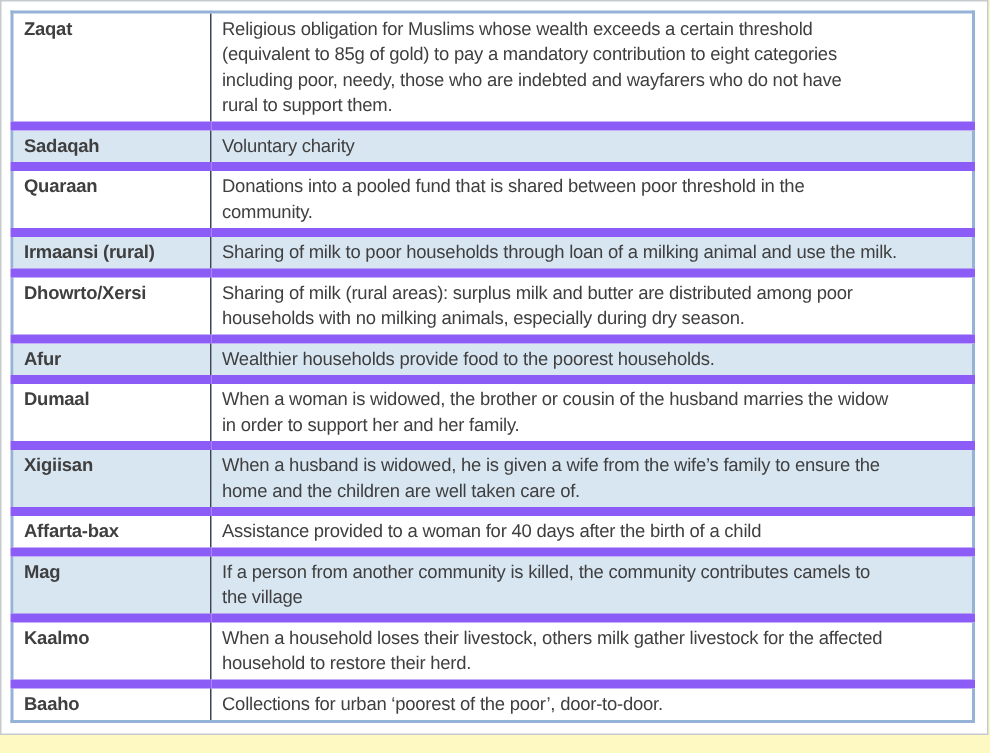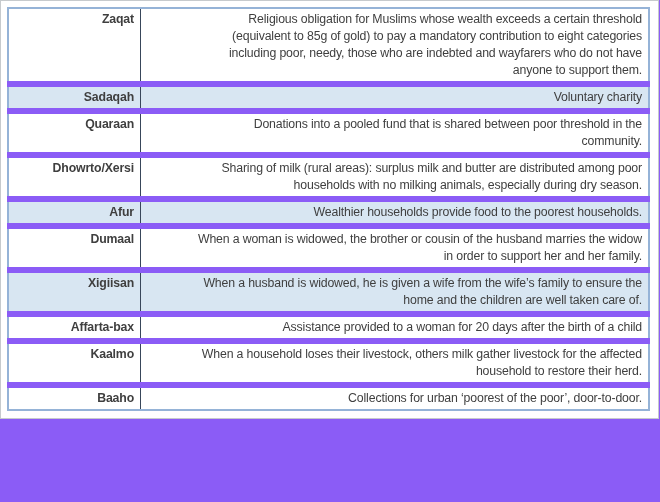--- a/index.html
+++ b/index.html
@@ -6,22 +6,21 @@
     margin: 0;
     padding: 0;
     background: #ffffff;
     width: 660px;
     font-family: "Liberation Sans", sans-serif;
   }
   .page {
     width: 660px;
     height: 502px;
     box-sizing: border-box;
-    background: #8b5cf6;
-    text-align: right;
+    background: #fef9c3;
   }
   .image-frame {
     box-sizing: border-box;
     width: 659px;
     border: 1px solid #c6cacd;
     padding: 6px 8px 7px 6px;
     background: #ffffff;
   }
   table.terms-table {
     border-collapse: collapse;
@@ -59,30 +58,34 @@
 
 <div class="page">
   <div class="image-frame">
     <table class="terms-table">
       <tbody>
           <tr>
             <td class="term">Zaqat</td>
             <td class="definition">Religious obligation for Muslims whose wealth exceeds a certain threshold
 (equivalent to 85g of gold) to pay a mandatory contribution to eight categories
 including poor, needy, those who are indebted and wayfarers who do not have
-anyone to support them.</td>
+rural to support them.</td>
           </tr>
           <tr class="banded">
             <td class="term">Sadaqah</td>
             <td class="definition">Voluntary charity</td>
           </tr>
           <tr>
             <td class="term">Quaraan</td>
             <td class="definition">Donations into a pooled fund that is shared between poor threshold in the
 community.</td>
+          </tr>
+          <tr class="banded">
+            <td class="term">Irmaansi (rural)</td>
+            <td class="definition">Sharing of milk to poor households through loan of a milking animal and use the milk.</td>
           </tr>
           <tr>
             <td class="term">Dhowrto/Xersi</td>
             <td class="definition">Sharing of milk (rural areas): surplus milk and butter are distributed among poor
 households with no milking animals, especially during dry season.</td>
           </tr>
           <tr class="banded">
             <td class="term">Afur</td>
             <td class="definition">Wealthier households provide food to the poorest households.</td>
           </tr>
@@ -91,21 +94,26 @@
             <td class="definition">When a woman is widowed, the brother or cousin of the husband marries the widow
 in order to support her and her family.</td>
           </tr>
           <tr class="banded">
             <td class="term">Xigiisan</td>
             <td class="definition">When a husband is widowed, he is given a wife from the wife’s family to ensure the
 home and the children are well taken care of.</td>
           </tr>
           <tr>
             <td class="term">Affarta-bax</td>
-            <td class="definition">Assistance provided to a woman for 20 days after the birth of a child</td>
+            <td class="definition">Assistance provided to a woman for 40 days after the birth of a child</td>
+          </tr>
+          <tr class="banded">
+            <td class="term">Mag</td>
+            <td class="definition">If a person from another community is killed, the community contributes camels to
+the village</td>
           </tr>
           <tr>
             <td class="term">Kaalmo</td>
             <td class="definition">When a household loses their livestock, others milk gather livestock for the affected
 household to restore their herd.</td>
           </tr>
           <tr>
             <td class="term">Baaho</td>
             <td class="definition">Collections for urban ‘poorest of the poor’, door-to-door.</td>
           </tr>

